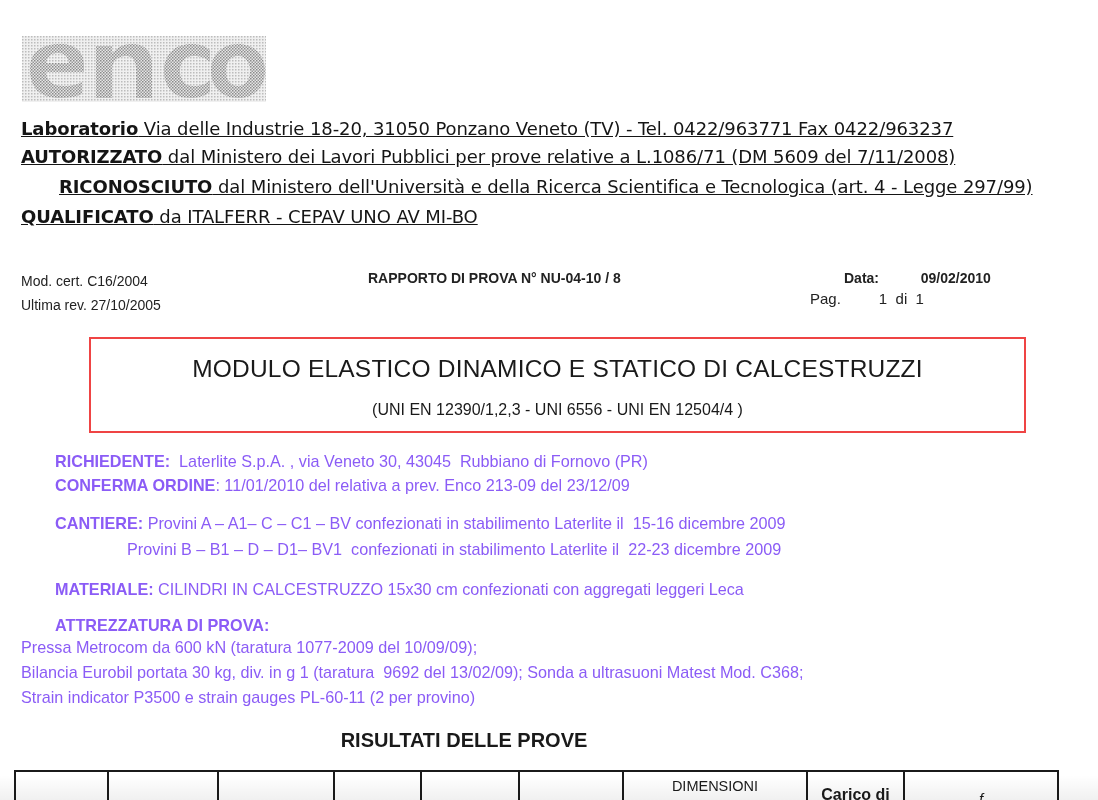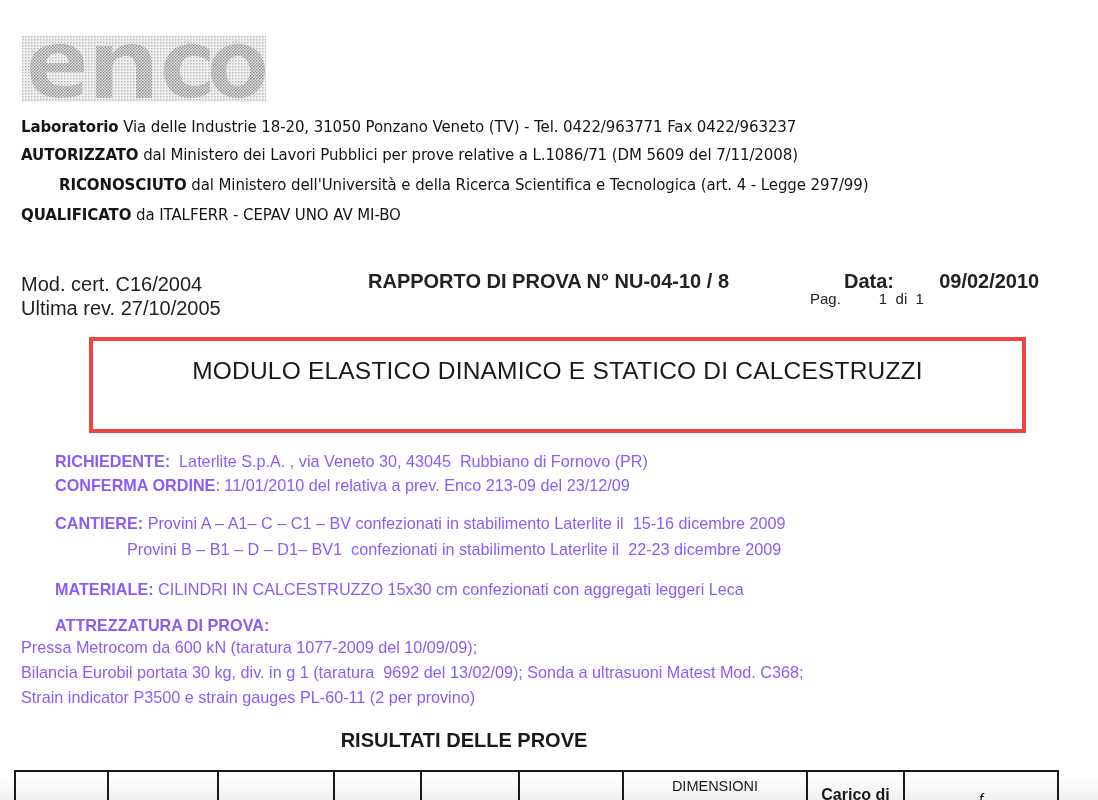--- a/index.html
+++ b/index.html
@@ -1,23 +1,23 @@
 <!DOCTYPE html>
 <html><head>
 <meta charset="utf-8">
 <style>
   html, body { margin:0; padding:0; }
   body { width:1098px; height:800px; overflow:hidden; background:#ffffff; position:relative; color:#111; font-family:"Liberation Sans", sans-serif; }
   .abs { position:absolute; white-space:nowrap; }
   .logo { left:22px; top:36px; width:244px; height:66px; }
-  .hand { font-family:"DejaVu Sans", sans-serif; font-size:15px; color:#151515; letter-spacing:-0.1px; }
+  .hand { font-family:"DejaVu Sans", sans-serif; font-size:18px; color:#151515; letter-spacing:-0.1px;text-decoration:underline; }
   .hand b { font-weight:bold; }
-  .small { font-size:20px; color:#222; }
+  .small { font-size:14px; color:#222; }
   .bold { font-weight:bold;margin-left:34px; }
-  .titlebox { left:89px; top:337px; width:937px; height:96px; border:4px solid #ef4444; box-sizing:border-box; }
+  .titlebox { left:89px; top:337px; width:937px; height:96px; border:2px solid #ef4444; box-sizing:border-box; }
   .title-main { left:0; width:100%; top:16px; text-align:center; font-size:24.5px; color:#1a1a1a; letter-spacing:0.2px; }
   .title-sub { left:0; width:100%; top:62px; text-align:center; font-size:16px; color:#1a1a1a; }
   .body-line { font-size:16.2px; color:#8b5cf6; }
   .section-h { left:0; width:928px; top:729px; text-align:center; font-size:20px; font-weight:bold; color:#1a1a1a; }
   table.results { position:absolute; left:14px; top:770px; border-collapse:collapse; table-layout:fixed; }
   table.results td { border:2px solid #1a1a1a; height:40px; vertical-align:top; padding:0; font-size:15px; font-weight:bold; text-align:center; color:#1a1a1a; }
   .fade { position:absolute; left:0; top:775px; width:1098px; height:25px; background:linear-gradient(to bottom, rgba(0,0,0,0), rgba(0,0,0,0.06)); pointer-events:none; }
 </style>
 </head>
 <body>
@@ -53,20 +53,21 @@
 <div class="abs hand" style="left:21px; top:206px;"><b>QUALIFICATO</b><span> da ITALFERR - CEPAV UNO AV MI-BO</span></div>
 
 <div class="abs small" style="left:21px; top:273px;">Mod. cert. C16/2004</div>
 <div class="abs small" style="left:21px; top:297px;">Ultima rev. 27/10/2005</div>
 <div class="abs small bold" style="left:334px; top:270px;">RAPPORTO DI PROVA N° NU-04-10 / 8</div>
 <div class="abs small" style="left:810px; top:270px;"><span class="bold">Data:</span>&nbsp;&nbsp;<span class="bold">09/02/2010</span></div>
 <div class="abs" style="left:810px; top:290px; font-size:15px; color:#222;"><span>Pag.</span><span style="display:inline-block; width:38px;"></span><span style="white-space:pre;">1  di  1</span></div>
 
 <div class="abs titlebox">
   <div class="abs title-main">MODULO ELASTICO DINAMICO E STATICO DI CALCESTRUZZI</div>
+  <div class="abs title-sub">(UNI EN 12390/1,2,3 - UNI 6556 - UNI EN 12504/4 )</div>
 </div>
 
 <div class="abs body-line" style="left:21px; top:452px; white-space:pre;"><span class="bold">RICHIEDENTE:</span><span>  Laterlite S.p.A. , via Veneto 30, 43045  Rubbiano di Fornovo (PR)</span></div>
 <div class="abs body-line" style="left:21px; top:476px; white-space:pre;"><span class="bold">CONFERMA ORDINE</span><span>: 11/01/2010 del relativa a prev. Enco 213-09 del 23/12/09</span></div>
 
 <div class="abs body-line" style="left:21px; top:514px; white-space:pre;"><span class="bold">CANTIERE:</span><span> Provini A – A1– C – C1 – BV confezionati in stabilimento Laterlite il  15-16 dicembre 2009</span></div>
 <div class="abs body-line" style="left:127px; top:540px; white-space:pre;">Provini B – B1 – D – D1– BV1  confezionati in stabilimento Laterlite il  22-23 dicembre 2009</div>
 
 <div class="abs body-line" style="left:21px; top:580px; white-space:pre;"><span class="bold">MATERIALE:</span><span> CILINDRI IN CALCESTRUZZO 15x30 cm confezionati con aggregati leggeri Leca</span></div>
 

